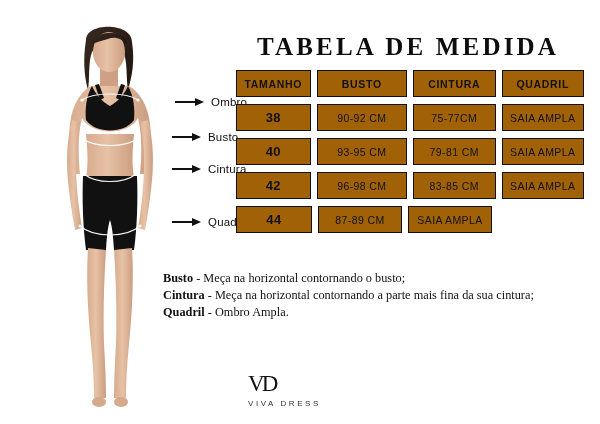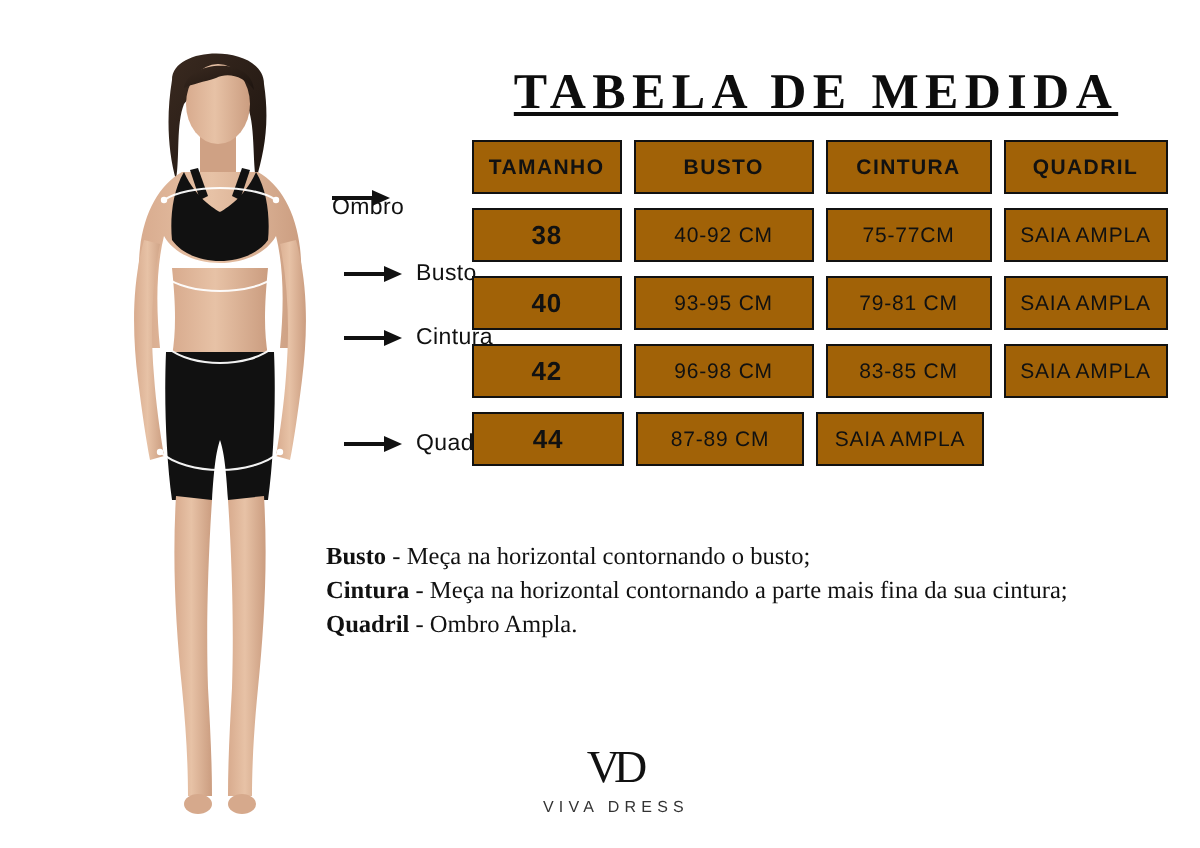--- a/index.html
+++ b/index.html
@@ -71,38 +71,37 @@
     border-bottom: 4.5px solid transparent;
   }
   .marker .mlabel {
     margin-left: 6px;
     font-size: 11.5px;
     color: #111;
     white-space: nowrap;
     letter-spacing: 0.2px;
   }
 
-  .m-ombro   { left: 146px; top: 84px; flex-direction: column; }
+  .m-ombro   { left: 161px; top: 84px; }
   .m-busto   { left: 158px; top: 119px; }
   .m-cintura { left: 158px; top: 151px; }
   .m-quadril { left: 158px; top: 204px; }
 
   
   .title {
     position: absolute;
     left: 232px;
     top: 33px;
     width: 352px;
     text-align: center;
     font-family: "Liberation Serif", serif;
     font-size: 25px;
     letter-spacing: 3.2px;
     font-weight: 700;
     color: #0d0d0d;
-    text-decoration: underline;
   }
 
   
   .table {
     position: absolute;
     left: 236px;
     top: 70px;
     width: 348px;
   }
   .trow {
@@ -148,21 +147,20 @@
   }
   .notes .line { white-space: nowrap; }
   .notes b { font-weight: 700; }
 
   
   .logo {
     position: absolute;
     left: 248px;
     top: 372px;
     width: 120px;
-    text-align: center;
   }
   .logo .mark {
     font-family: "Liberation Serif", serif;
     font-size: 23px;
     letter-spacing: -1px;
     color: #111;
     line-height: 24px;
   }
   .logo .mark .v { letter-spacing: -3px; }
   .logo .name {
@@ -263,21 +261,21 @@
   <div class="table">
     <div class="trow head">
       <div class="cell c1">TAMANHO</div>
       <div class="cell c2">BUSTO</div>
       <div class="cell c3">CINTURA</div>
       <div class="cell c4">QUADRIL</div>
     </div>
 
     <div class="trow body">
       <div class="cell c1">38</div>
-      <div class="cell c2">40-92 CM</div>
+      <div class="cell c2">90-92 CM</div>
       <div class="cell c3">75-77CM</div>
       <div class="cell c4">SAIA AMPLA</div>
     </div>
 
     <div class="trow body">
       <div class="cell c1">40</div>
       <div class="cell c2">93-95 CM</div>
       <div class="cell c3">79-81 CM</div>
       <div class="cell c4">SAIA AMPLA</div>
     </div>

